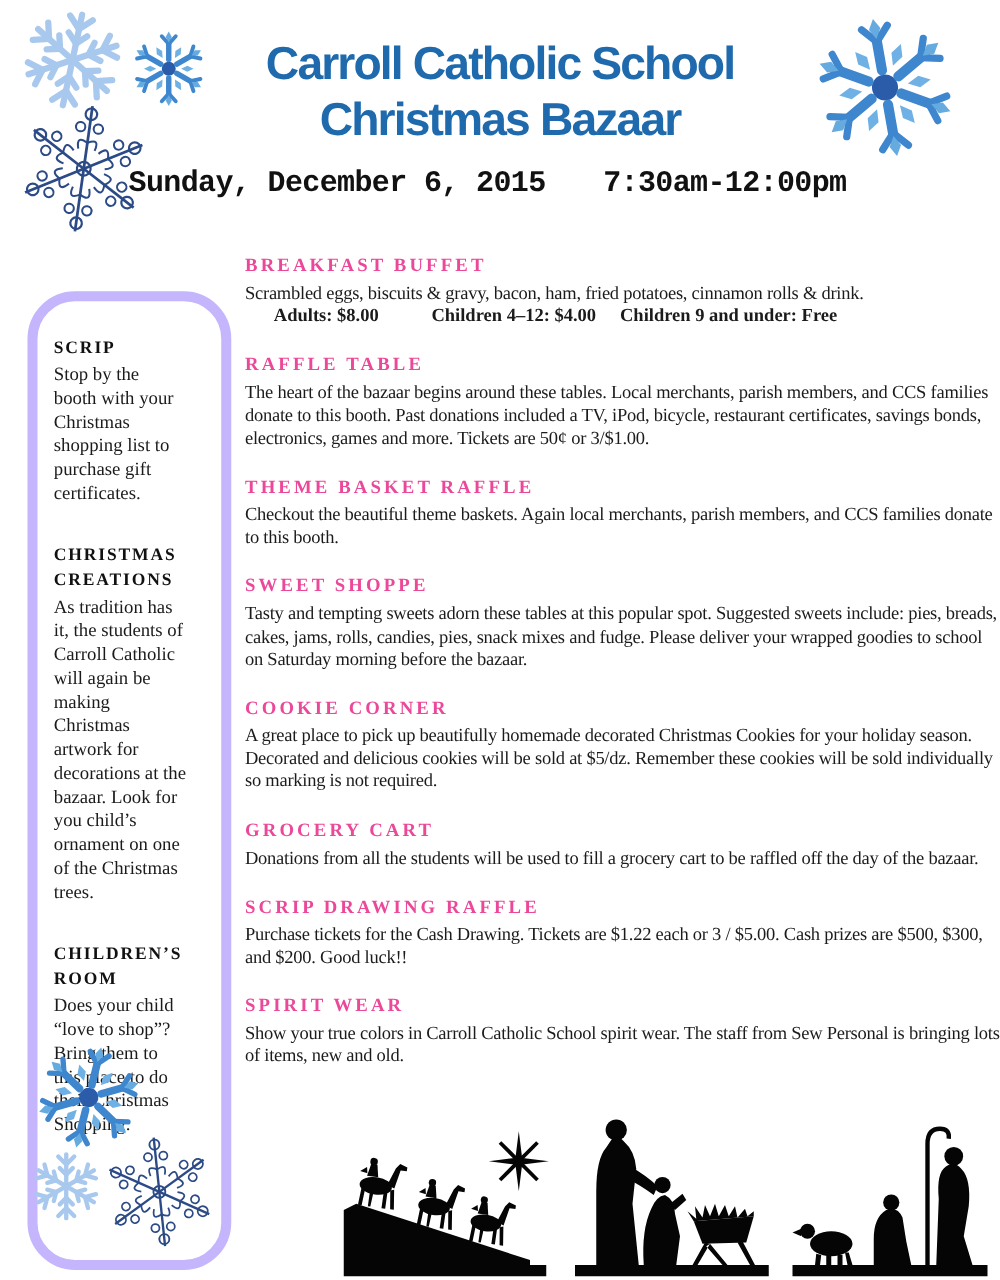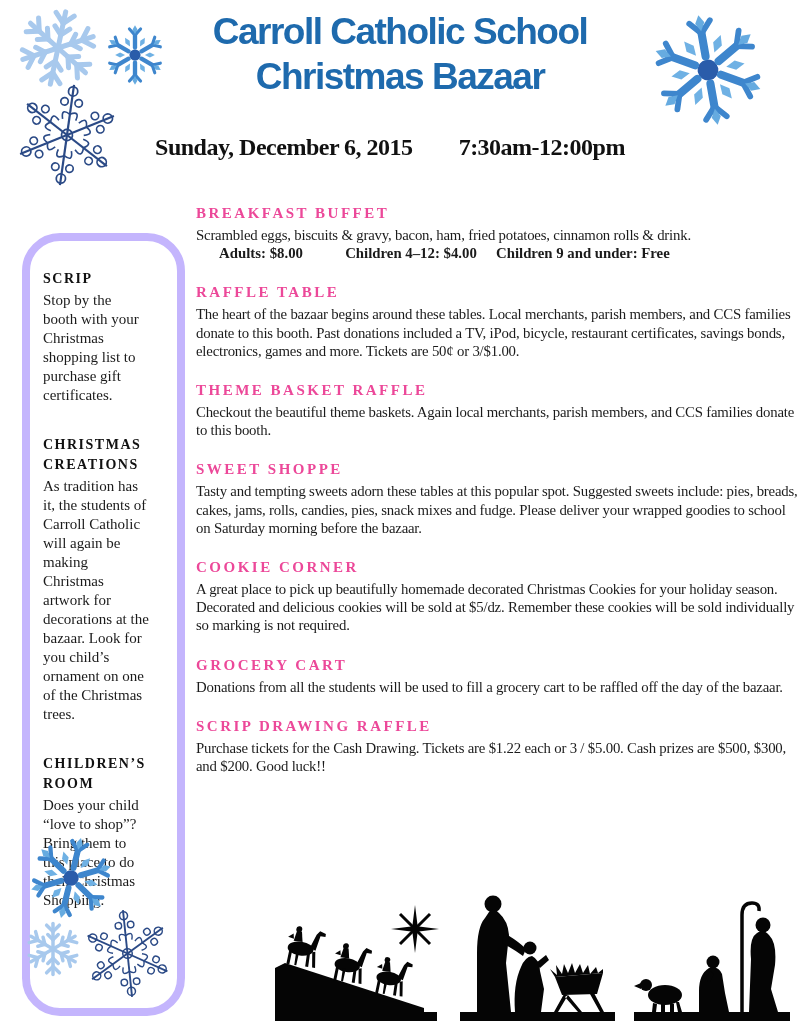--- a/index.html
+++ b/index.html
@@ -1,24 +1,24 @@
 <!DOCTYPE html>
 <html><head>
 <meta charset="utf-8">
 <style>
   html,body{margin:0;padding:0;background:#fff;}
   .page{position:relative;width:800px;height:1024px;background:#ffffff;overflow:hidden;
         font-family:"Liberation Serif",serif;color:#1b1b1b;}
 
   
-  .title{position:absolute;top:9px;left:120px;width:560px;text-align:center;
+  .title{position:absolute;top:28px;left:120px;width:560px;text-align:center;
          font-family:"Liberation Sans",sans-serif;font-weight:700;
          font-size:37px;line-height:45px;letter-spacing:-1.5px;color:#1e6aad;}
   .dateline{position:absolute;top:134px;left:0;width:780px;text-align:center;
-            font-family:Liberation Serif, serif;font-weight:700;
+            font-family:Liberation Mono, monospace;font-weight:700;
             font-size:24px;letter-spacing:-0.5px;color:#111;}
   .dateline .gap{display:inline-block;width:46px;}
 
   
   .sidebar{position:absolute;left:22px;top:233px;width:163px;height:783px;
            box-sizing:border-box;border:8px solid #c4b5fd;border-radius:38px;
            padding:28px 12px 0 13px;}
   .sidebar h3{margin:0 0 2px 0;font-size:14px;line-height:20px;font-weight:700;
               letter-spacing:1.5px;color:#111;}
   .sidebar p{margin:0 16px 30px 0;font-size:15px;line-height:19px;}
@@ -188,20 +188,24 @@
     <div class="section">
       <h2>GROCERY CART</h2>
       <p>Donations from all the students will be used to fill a grocery cart to be raffled off the day of the bazaar.</p>
     </div>
 
     <div class="section">
       <h2>SCRIP DRAWING RAFFLE</h2>
       <p>Purchase tickets for the Cash Drawing. Tickets are $1.22 each or 3 / $5.00. Cash prizes are $500, $300, and $200. Good luck!!</p>
     </div>
 
+    <div class="section">
+      <h2>SPIRIT WEAR</h2>
+      <p>Show your true colors in Carroll Catholic School spirit wear. The staff from Sew Personal is bringing lots of items, new and old.</p>
+    </div>
 
   </main>
 
   <svg class="nativity" viewBox="0 0 522 131">
     <g fill="#050505">
 
       <rect x="3" y="121" width="162" height="9"></rect>
       <path d="M3,121 L3,77 L13,72 L152,117 L152,121 Z"></path>
       <polygon points="143,14 146,38 143,62 140,38"></polygon>
       <polygon points="119,38 143,35 167,38 143,41"></polygon>

